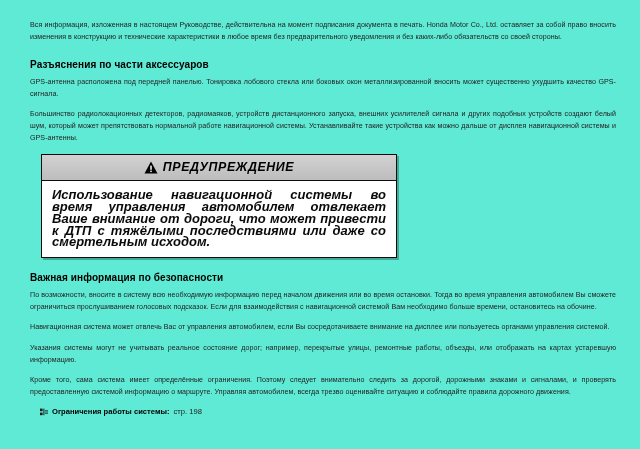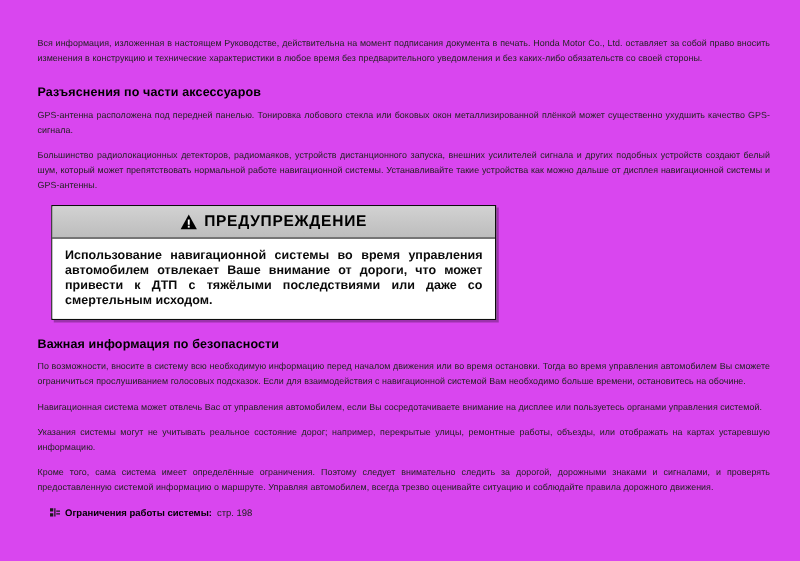--- a/index.html
+++ b/index.html
@@ -11,23 +11,23 @@
     width: 640px;
     height: 449px;
     font-family: "Liberation Sans", sans-serif;
     color: #1a1a1a;
     overflow: hidden;
   }
   .page {
     position: relative;
     width: 640px;
     height: 449px;
-    background: #d946ef;
+    background: #5eead4;
     box-sizing: border-box;
-    padding: 30px 24px 0 30px;
+    padding: 20px 24px 0 30px;
   }
   .para {
     font-size: 7.1px;
     line-height: 11.6px;
     text-align: justify;
     margin: 0 0 9px 0;
     color: #222222;
     letter-spacing: 0.05px;
   }
   .para.tight {
@@ -46,20 +46,21 @@
   }
 
   
   .warning-box {
     width: 356px;
     margin: 10px 0 14px 11px;
     border: 1.4px solid #0d0d0d;
     background: #ffffff;
     box-sizing: border-box;
     box-shadow: 2px 2px 0 0 rgba(0,0,0,0.28);
+    font-style: italic;
   }
   .warning-header {
     background: linear-gradient(180deg, #d2d2d2 0%, #c6c6c6 55%, #bdbdbd 100%);
     border-bottom: 1.4px solid #0d0d0d;
     height: 25px;
     display: flex;
     align-items: center;
     justify-content: center;
     gap: 5px;
   }
@@ -74,21 +75,21 @@
     display: inline-block;
     width: 14px;
     height: 13px;
     line-height: 0;
   }
   .warning-body {
     padding: 8px 10px 8px 10px;
     background: #ffffff;
   }
   .warning-para {
-    font-size: 10px;
+    font-size: 13px;
     font-weight: bold;
     line-height: 11.8px;
     text-align: justify;
     margin: 0 0 8px 0;
     color: #0a0a0a;
     letter-spacing: 0.02px;
   }
   .warning-para:last-child {
     margin-bottom: 1px;
   }
@@ -123,21 +124,21 @@
 <body>
 
 <div class="page">
 
   <p class="para">Вся информация, изложенная в настоящем Руководстве, действительна на момент подписания документа в печать. Honda Motor Co., Ltd. оставляет за собой право вносить изменения в конструкцию и технические характеристики в любое время без предварительного уведомления и без каких-либо обязательств со своей стороны.</p>
 
   <div class="spacer-lg"></div>
 
   <h2 class="section-head">Разъяснения по части аксессуаров</h2>
 
-  <p class="para">GPS-антенна расположена под передней панелью. Тонировка лобового стекла или боковых окон металлизированной плёнкой может существенно ухудшить качество GPS-сигнала.</p>
+  <p class="para">GPS-антенна расположена под передней панелью. Тонировка лобового стекла или боковых окон металлизированной вносить может существенно ухудшить качество GPS-сигнала.</p>
 
   <p class="para tight">Большинство радиолокационных детекторов, радиомаяков, устройств дистанционного запуска, внешних усилителей сигнала и других подобных устройств создают белый шум, который может препятствовать нормальной работе навигационной системы. Устанавливайте такие устройства как можно дальше от дисплея навигационной системы и GPS-антенны.</p>
 
   <div class="warning-box">
     <div class="warning-header">
       <span class="tri-icon">
         <svg width="14" height="13" viewBox="0 0 14 13" xmlns="http://www.w3.org/2000/svg">
           <path d="M7 0.6 L13.5 12.4 L0.5 12.4 Z" fill="#000000"></path>
           <rect x="6.25" y="4.6" width="1.5" height="4.2" fill="#ffffff"></rect>
           <rect x="6.25" y="9.6" width="1.5" height="1.5" fill="#ffffff"></rect>

